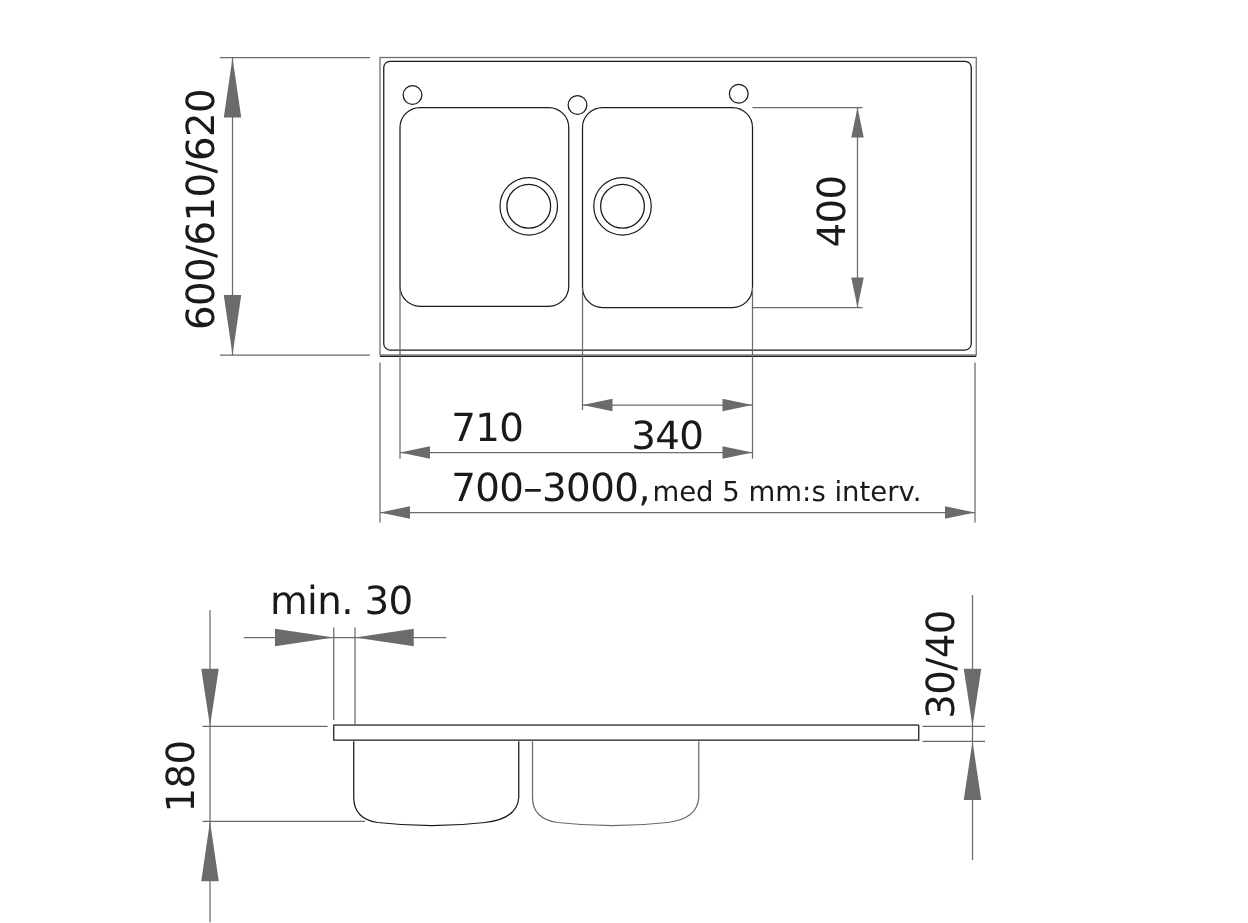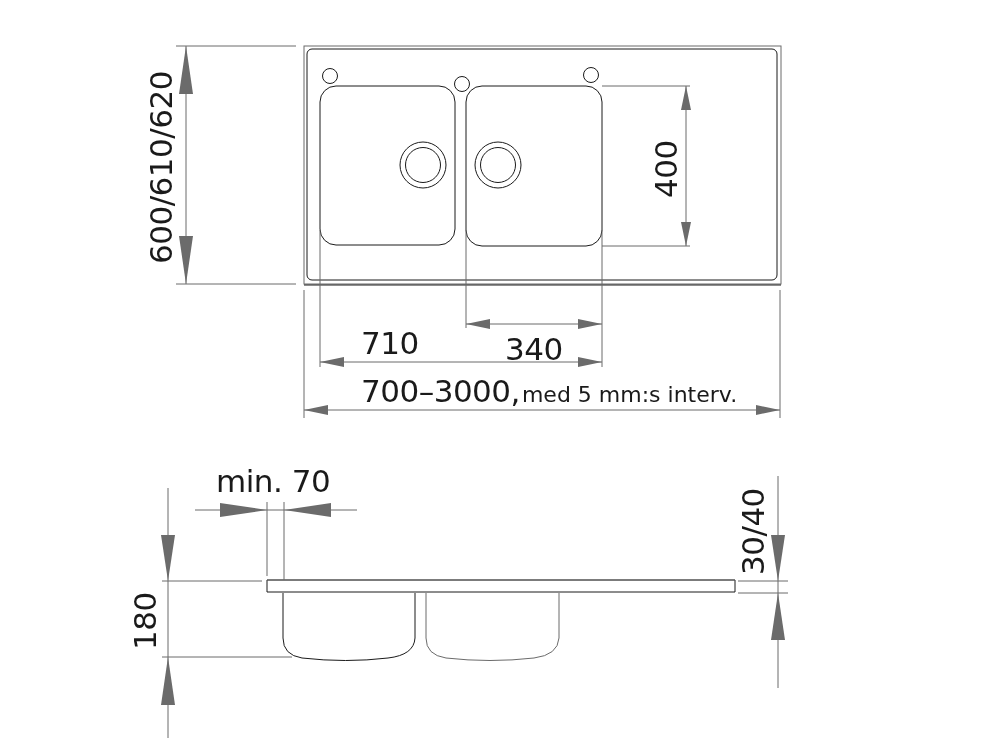--- a/index.html
+++ b/index.html
@@ -97,15 +97,15 @@
 </svg>
 
 <div class="lbl big rot" style="left:146px;top:264px;">600/610/620</div>
 <div class="lbl big rot" style="left:651px;top:198px;">400</div>
 <div class="lbl big" style="left:505px;top:296px;margin-top:38px;">340</div>
 <div class="lbl big" style="left:361px;top:328px;text-align:right;">710</div>
 <div class="lbl" style="left:361px;top:376px;">
   <span class="big">700–3000,</span><span class="small" style="margin-left:2px;">med 5 mm:s interv.</span>
 </div>
 
-<div class="lbl big" style="left:216px;top:466px;">min. 70</div>
+<div class="lbl big" style="left:216px;top:466px;">min. 30</div>
 <div class="lbl big rot" style="left:130px;top:650px;">180</div>
 <div class="lbl big rot" style="left:738px;top:575px;">30/40</div>
 
 </body></html>

